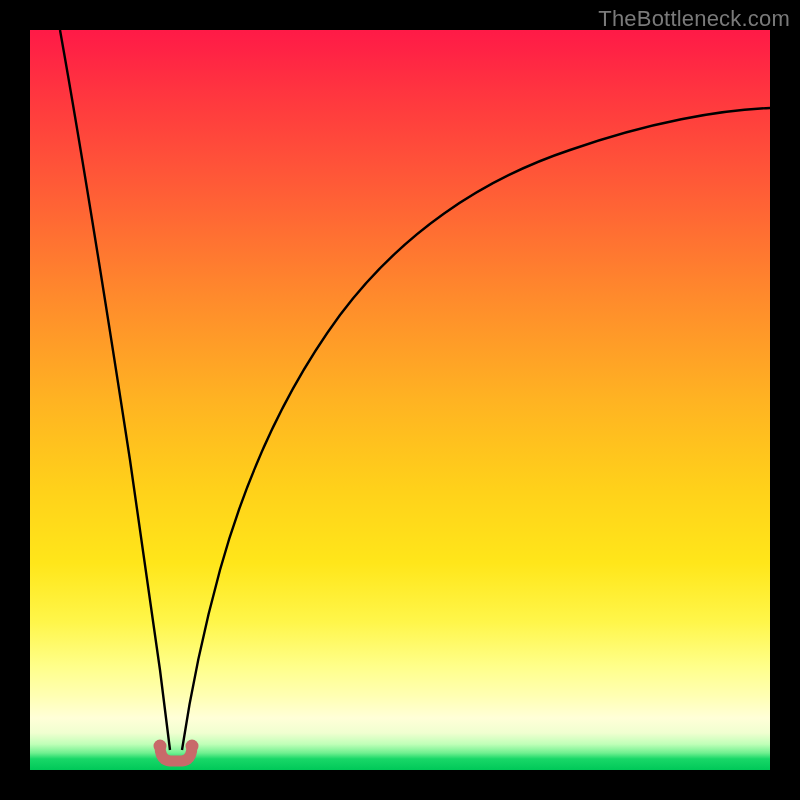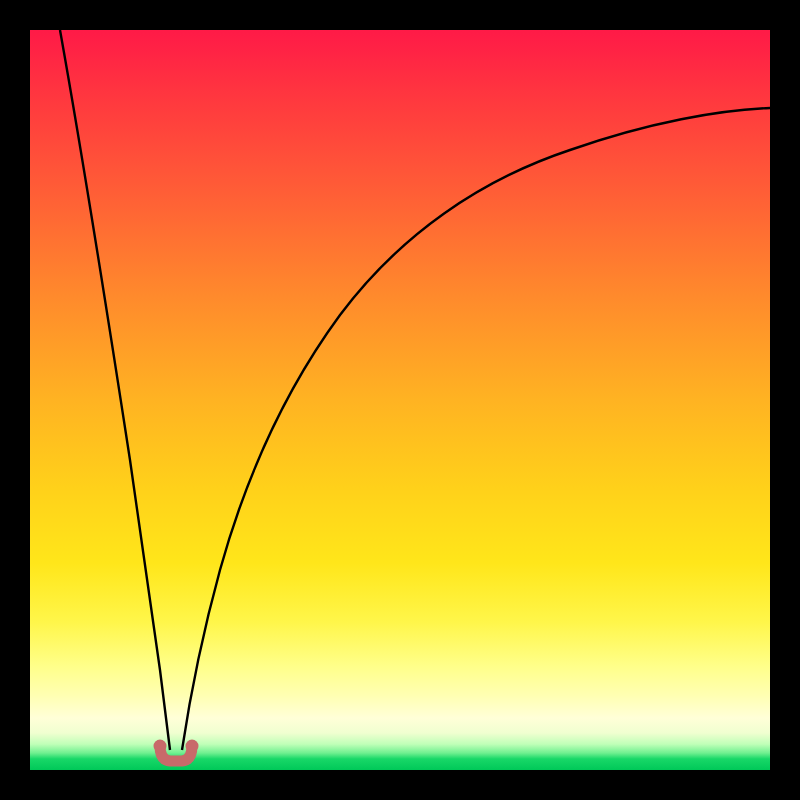--- a/index.html
+++ b/index.html
@@ -81,13 +81,14 @@
 
       <path d="M 130 716
                Q 130 730, 140 731
                L 152 731
                Q 162 730, 162 716" fill="none" stroke="#c86a6a" stroke-width="11" stroke-linecap="round"></path>
       <circle cx="130" cy="716" r="6.5" fill="#c86a6a"></circle>
       <circle cx="162" cy="716" r="6.5" fill="#c86a6a"></circle>
     </svg>
   </div>
 
+  <div class="watermark">TheBottleneck.com</div>
 </div>
 
 </body></html>

